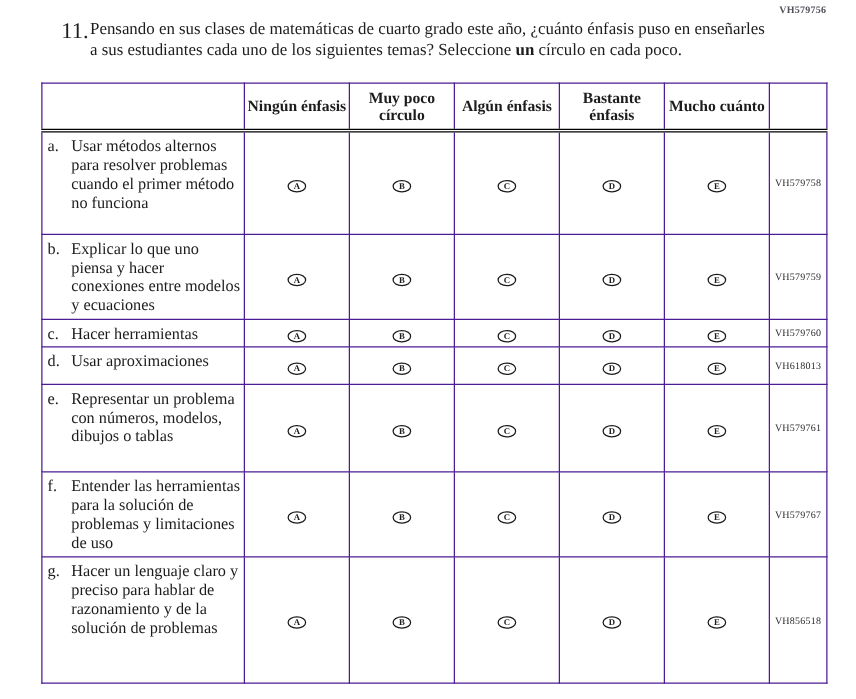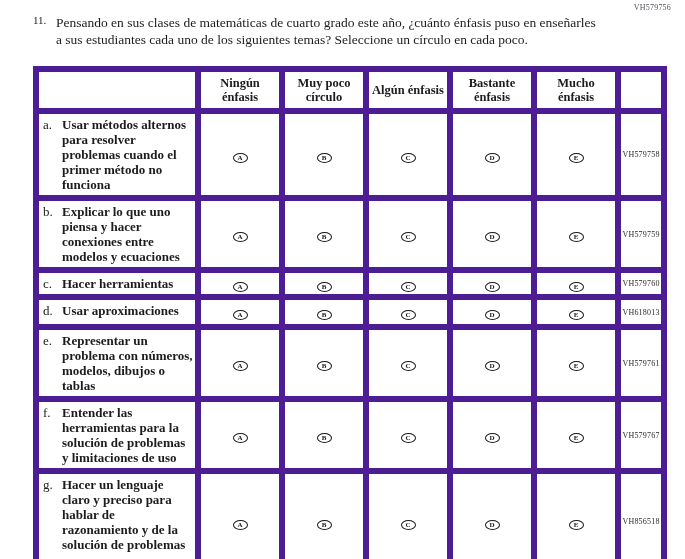--- a/index.html
+++ b/index.html
@@ -6,50 +6,52 @@
   html, body {
     width: 685px; height: 559px;
     background: #ffffff;
     font-family: "Liberation Serif", "DejaVu Serif", serif;
     color: #1c1c1c;
     overflow: hidden;
     position: relative;
   }
   .page-code {
     position: absolute;
-    top: 3px; right: 14px;
+    top: 3px; right: 24px;
     font-size: 8px;
     color: #52525c;
     letter-spacing: 0.2px;
+    font-weight: bold;
   }
   .question {
     display: flex;
     margin: 14px 0 0 33px;
     width: 580px;
   }
   .q-num {
     font-weight: normal;
-    font-size: 11px;
+    font-size: 18px;
     width: 23px;
     flex-shrink: 0;
+    margin-left: 16px;
   }
   .q-text {
     font-size: 13.5px;
     line-height: 17px;
     width: 540px;
   }
-  .q-text b { font-weight: normal; }
+  .q-text b { font-weight: bold; }
   table.q-table {
     border-collapse: collapse;
     table-layout: fixed;
     margin: 18px 0 0 33px;
     width: 628px;
   }
   .q-table th, .q-table td {
-    border: 6px solid #4c1d95;
+    border: 1px solid #4c1d95;
   }
   .q-table thead th {
     border-bottom: 3px double #000;
     font-size: 12.5px;
     font-weight: bold;
     line-height: 14px;
     text-align: center;
     vertical-align: middle;
     padding: 4px 2px;
     height: 33px;
@@ -65,21 +67,20 @@
   .row-letter {
     width: 19px;
     flex-shrink: 0;
     font-size: 13px;
     line-height: 15px;
   }
   .row-text {
     flex: 1;
     font-size: 13px;
     line-height: 15px;
-    font-weight: bold;
   }
   .opt-cell {
     text-align: center;
     vertical-align: middle;
   }
   .oval {
     display: inline-flex;
     align-items: center;
     justify-content: center;
     width: 15px; height: 10px;
@@ -120,21 +121,21 @@
 </div>
 
 <table class="q-table">
   <thead>
     <tr>
       <th class="label-h"></th>
       <th class="opt-h">Ningún énfasis</th>
         <th class="opt-h">Muy poco círculo</th>
         <th class="opt-h">Algún énfasis</th>
         <th class="opt-h">Bastante énfasis</th>
-        <th class="opt-h">Mucho énfasis</th>
+        <th class="opt-h">Mucho cuánto</th>
         <th class="code-h"></th>
     </tr>
   </thead>
   <tbody>
       <tr>
     <td class="label-cell">
       <span class="label-inner">
         <span class="row-letter">a.</span>
         <span class="row-text">Usar métodos alternos para resolver problemas cuando el primer método no funciona</span>
       </span>

